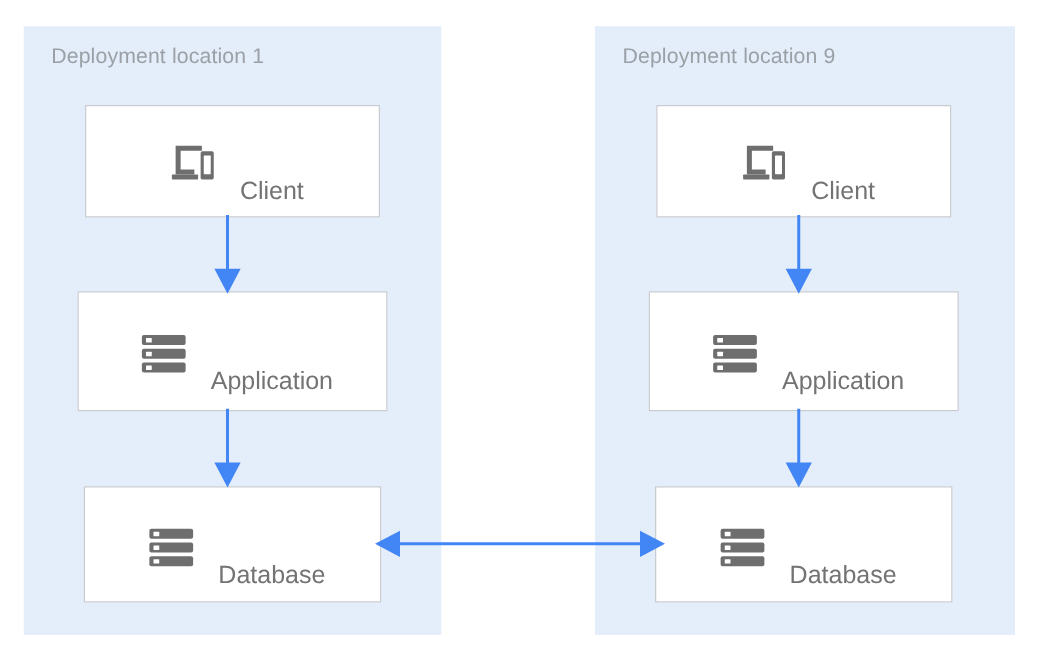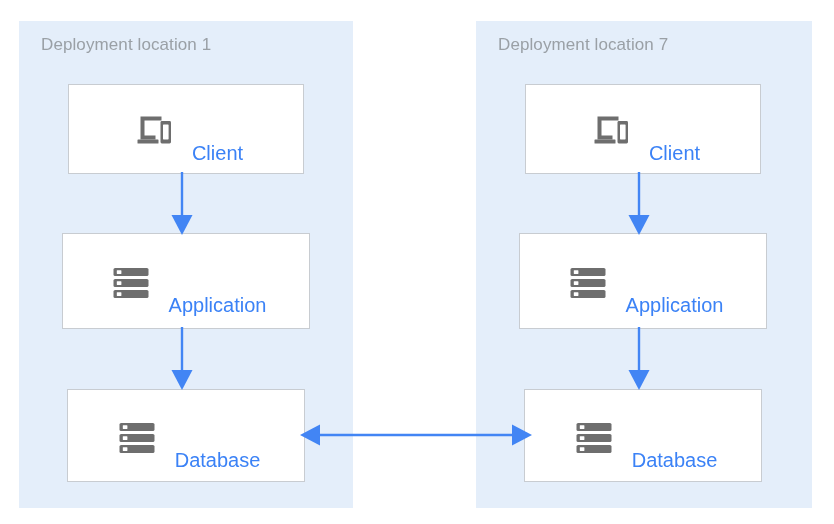--- a/index.html
+++ b/index.html
@@ -63,21 +63,21 @@
   }
   .node-icon {
     flex: 0 0 auto;
     display: block;
     width: 42px;
     height: 42px;
   }
   .node-label {
     font-size: 20px;
     line-height: 24px;
-    color: #3b82f6;
+    color: #737373;
     white-space: nowrap;
     margin-top: 48px;
   }
 
   
   #node-0-0 { left: 68px;  top: 84px;  width: 236px; height: 90px; }
   #node-0-1 { left: 62px;  top: 233px; width: 248px; height: 96px; }
   #node-0-2 { left: 67px;  top: 389px; width: 238px; height: 93px; }
   
   #node-1-0 { left: 525px; top: 84px;  width: 236px; height: 90px; }
@@ -104,21 +104,21 @@
 </head>
 <body>
 
 <div class="diagram">
 
   <div class="panel" id="panel-0">
     <div class="panel-label">Deployment location 1</div>
   </div>
 
   <div class="panel" id="panel-1">
-    <div class="panel-label">Deployment location 7</div>
+    <div class="panel-label">Deployment location 9</div>
   </div>
 
   <div class="node" id="node-0-0">
     <div class="node-inner">
       <span class="node-icon">
         <svg viewBox="0 0 42 42" width="42" height="42" aria-hidden="true">
 
           <path d="M7.5 8.5 H28.5 V12.5 H11.5 V27.5 H22.5 V31.5 H7.5 Z" fill="#6e6e6e"></path>
 
           <rect x="4.5" y="31.5" width="21" height="4" rx="0.6" fill="#6e6e6e"></rect>

